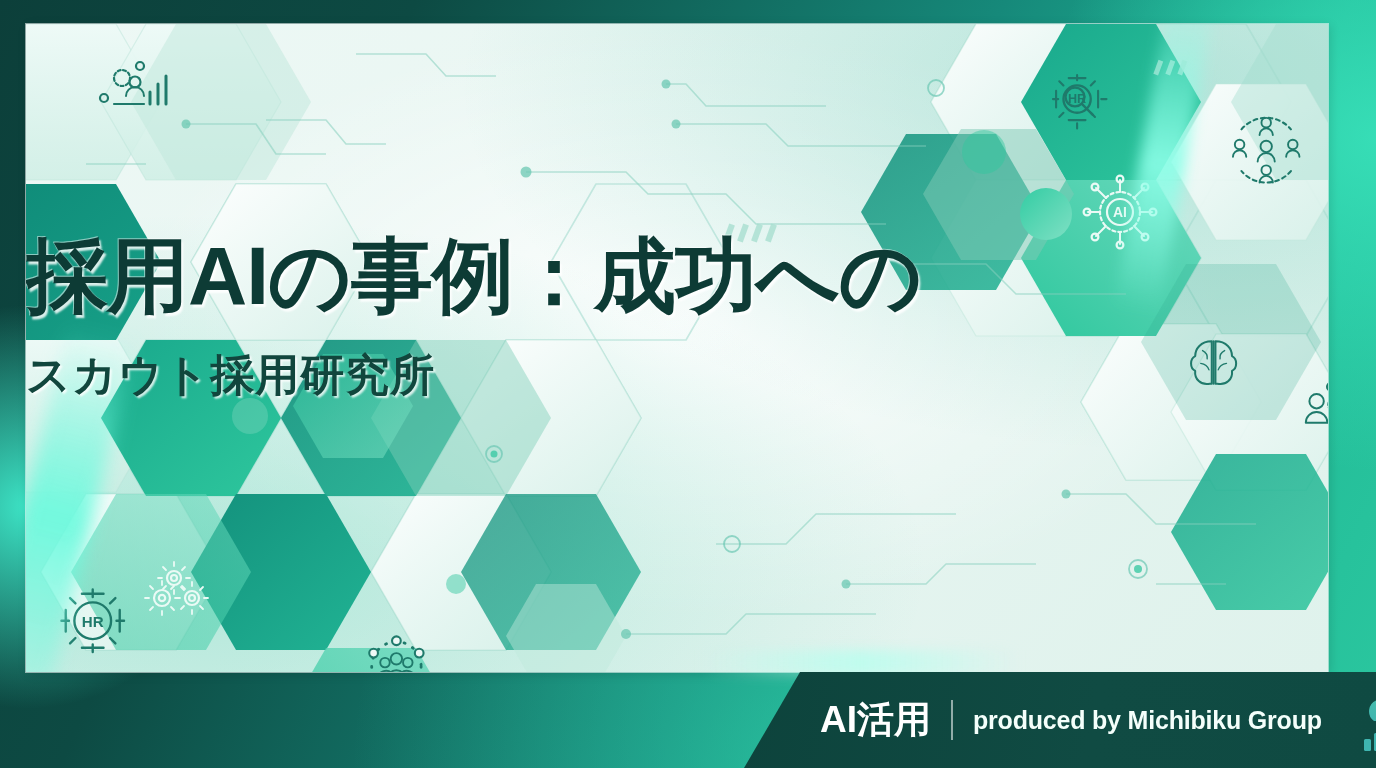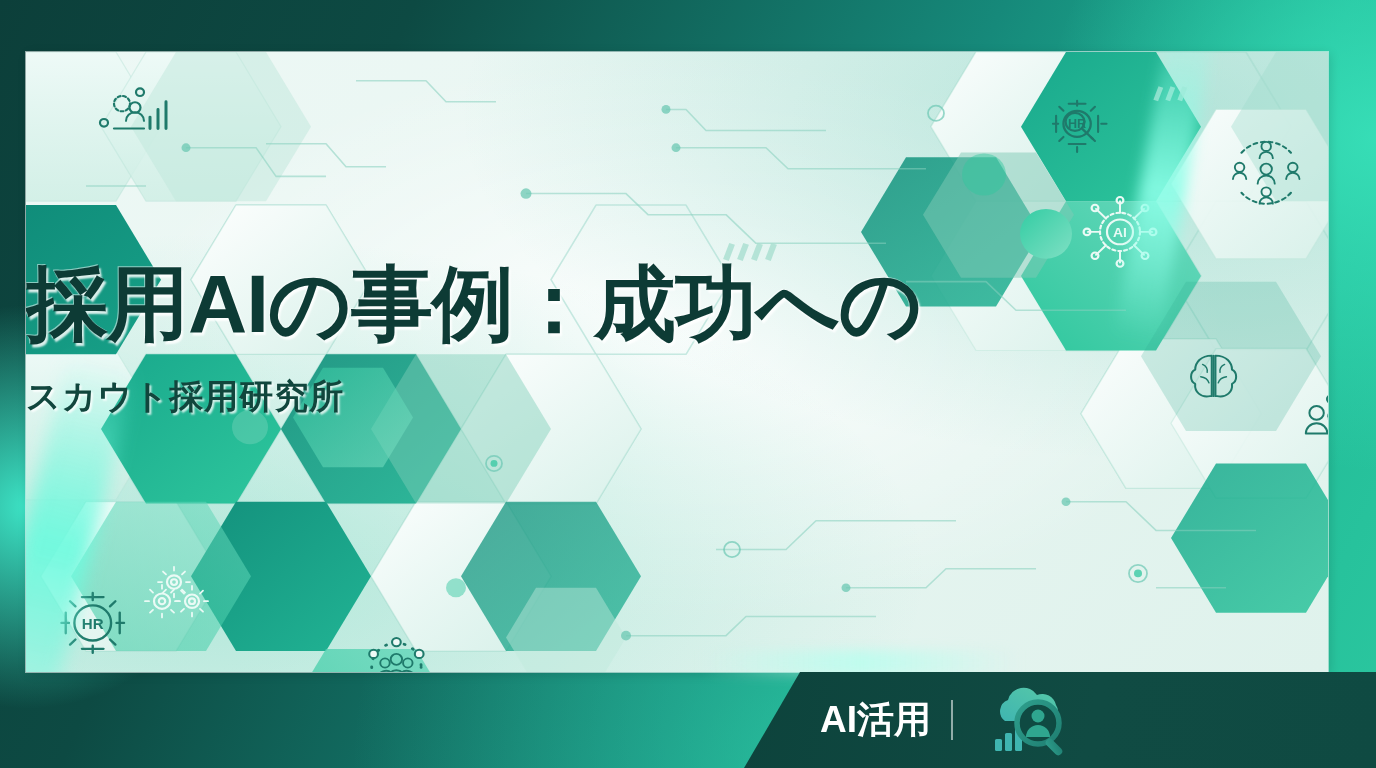--- a/index.html
+++ b/index.html
@@ -26,21 +26,20 @@
     pointer-events:none;
   }
 
   
   #panel {
     position:absolute;
     left:26px; top:24px; right:48px; bottom:96px;
     background:linear-gradient(135deg,#edf8f5 0%,#e9f6f2 42%,#e4f4ef 70%,#dff2ec 100%);
     overflow:hidden;
     box-shadow:0 0 0 1px rgba(255,255,255,.55), 2px 2px 10px rgba(0,0,0,.14);
-    margin-top:28px;
   }
   
   #panel-wash {
     position:absolute; inset:0;
     background:
       radial-gradient(ellipse at 12% 84%, rgba(43,196,158,.30) 0%, rgba(43,196,158,0) 46%),
       radial-gradient(ellipse at 88% 10%, rgba(36,180,152,.26) 0%, rgba(36,180,152,0) 44%),
       radial-gradient(ellipse at 50% 46%, rgba(255,255,255,.85) 0%, rgba(255,255,255,0) 60%);
     pointer-events:none;
   }
@@ -75,21 +74,21 @@
     font-size:82px;
     font-weight:bold;
     line-height:1.07;
     color:#0d3b35;
     letter-spacing:-1px;
     text-shadow:2px 3px 2px rgba(255,255,255,.85), -1px -1px 0 rgba(255,255,255,.5);
     white-space:nowrap;
   }
   #subtitle {
     margin-top:26px;
-    font-size:34px;
+    font-size:44px;
     font-weight:bold;
     color:#11463d;
     letter-spacing:1px;
     text-shadow:2px 2px 2px rgba(255,255,255,.8);
     white-space:nowrap;
   }
 
   
   #ribbon {
     position:absolute;
@@ -416,20 +415,21 @@
     </div>
 
   </div>
 
   <div id="ribbon-sheen"></div>
 
   <div id="ribbon">
     <div id="ribbon-inner">
       <span id="ai-katsuyo">AI活用</span>
       <span id="divider"></span>
+      <span id="produced">produced by Michibiku Group</span>
 
       <svg id="brand-logo" viewBox="0 0 86 78">
         <defs>
           <linearGradient id="cloudG" x1="0" y1="1" x2="1" y2="0">
             <stop offset="0" stop-color="#3fb5b0"></stop>
             <stop offset="55" stop-color="#57c9a8"></stop>
             <stop offset="1" stop-color="#8fdcb4"></stop>
           </linearGradient>
           <linearGradient id="magG" x1="0" y1="0" x2="1" y2="1">
             <stop offset="0" stop-color="#2e9e8c"></stop>

